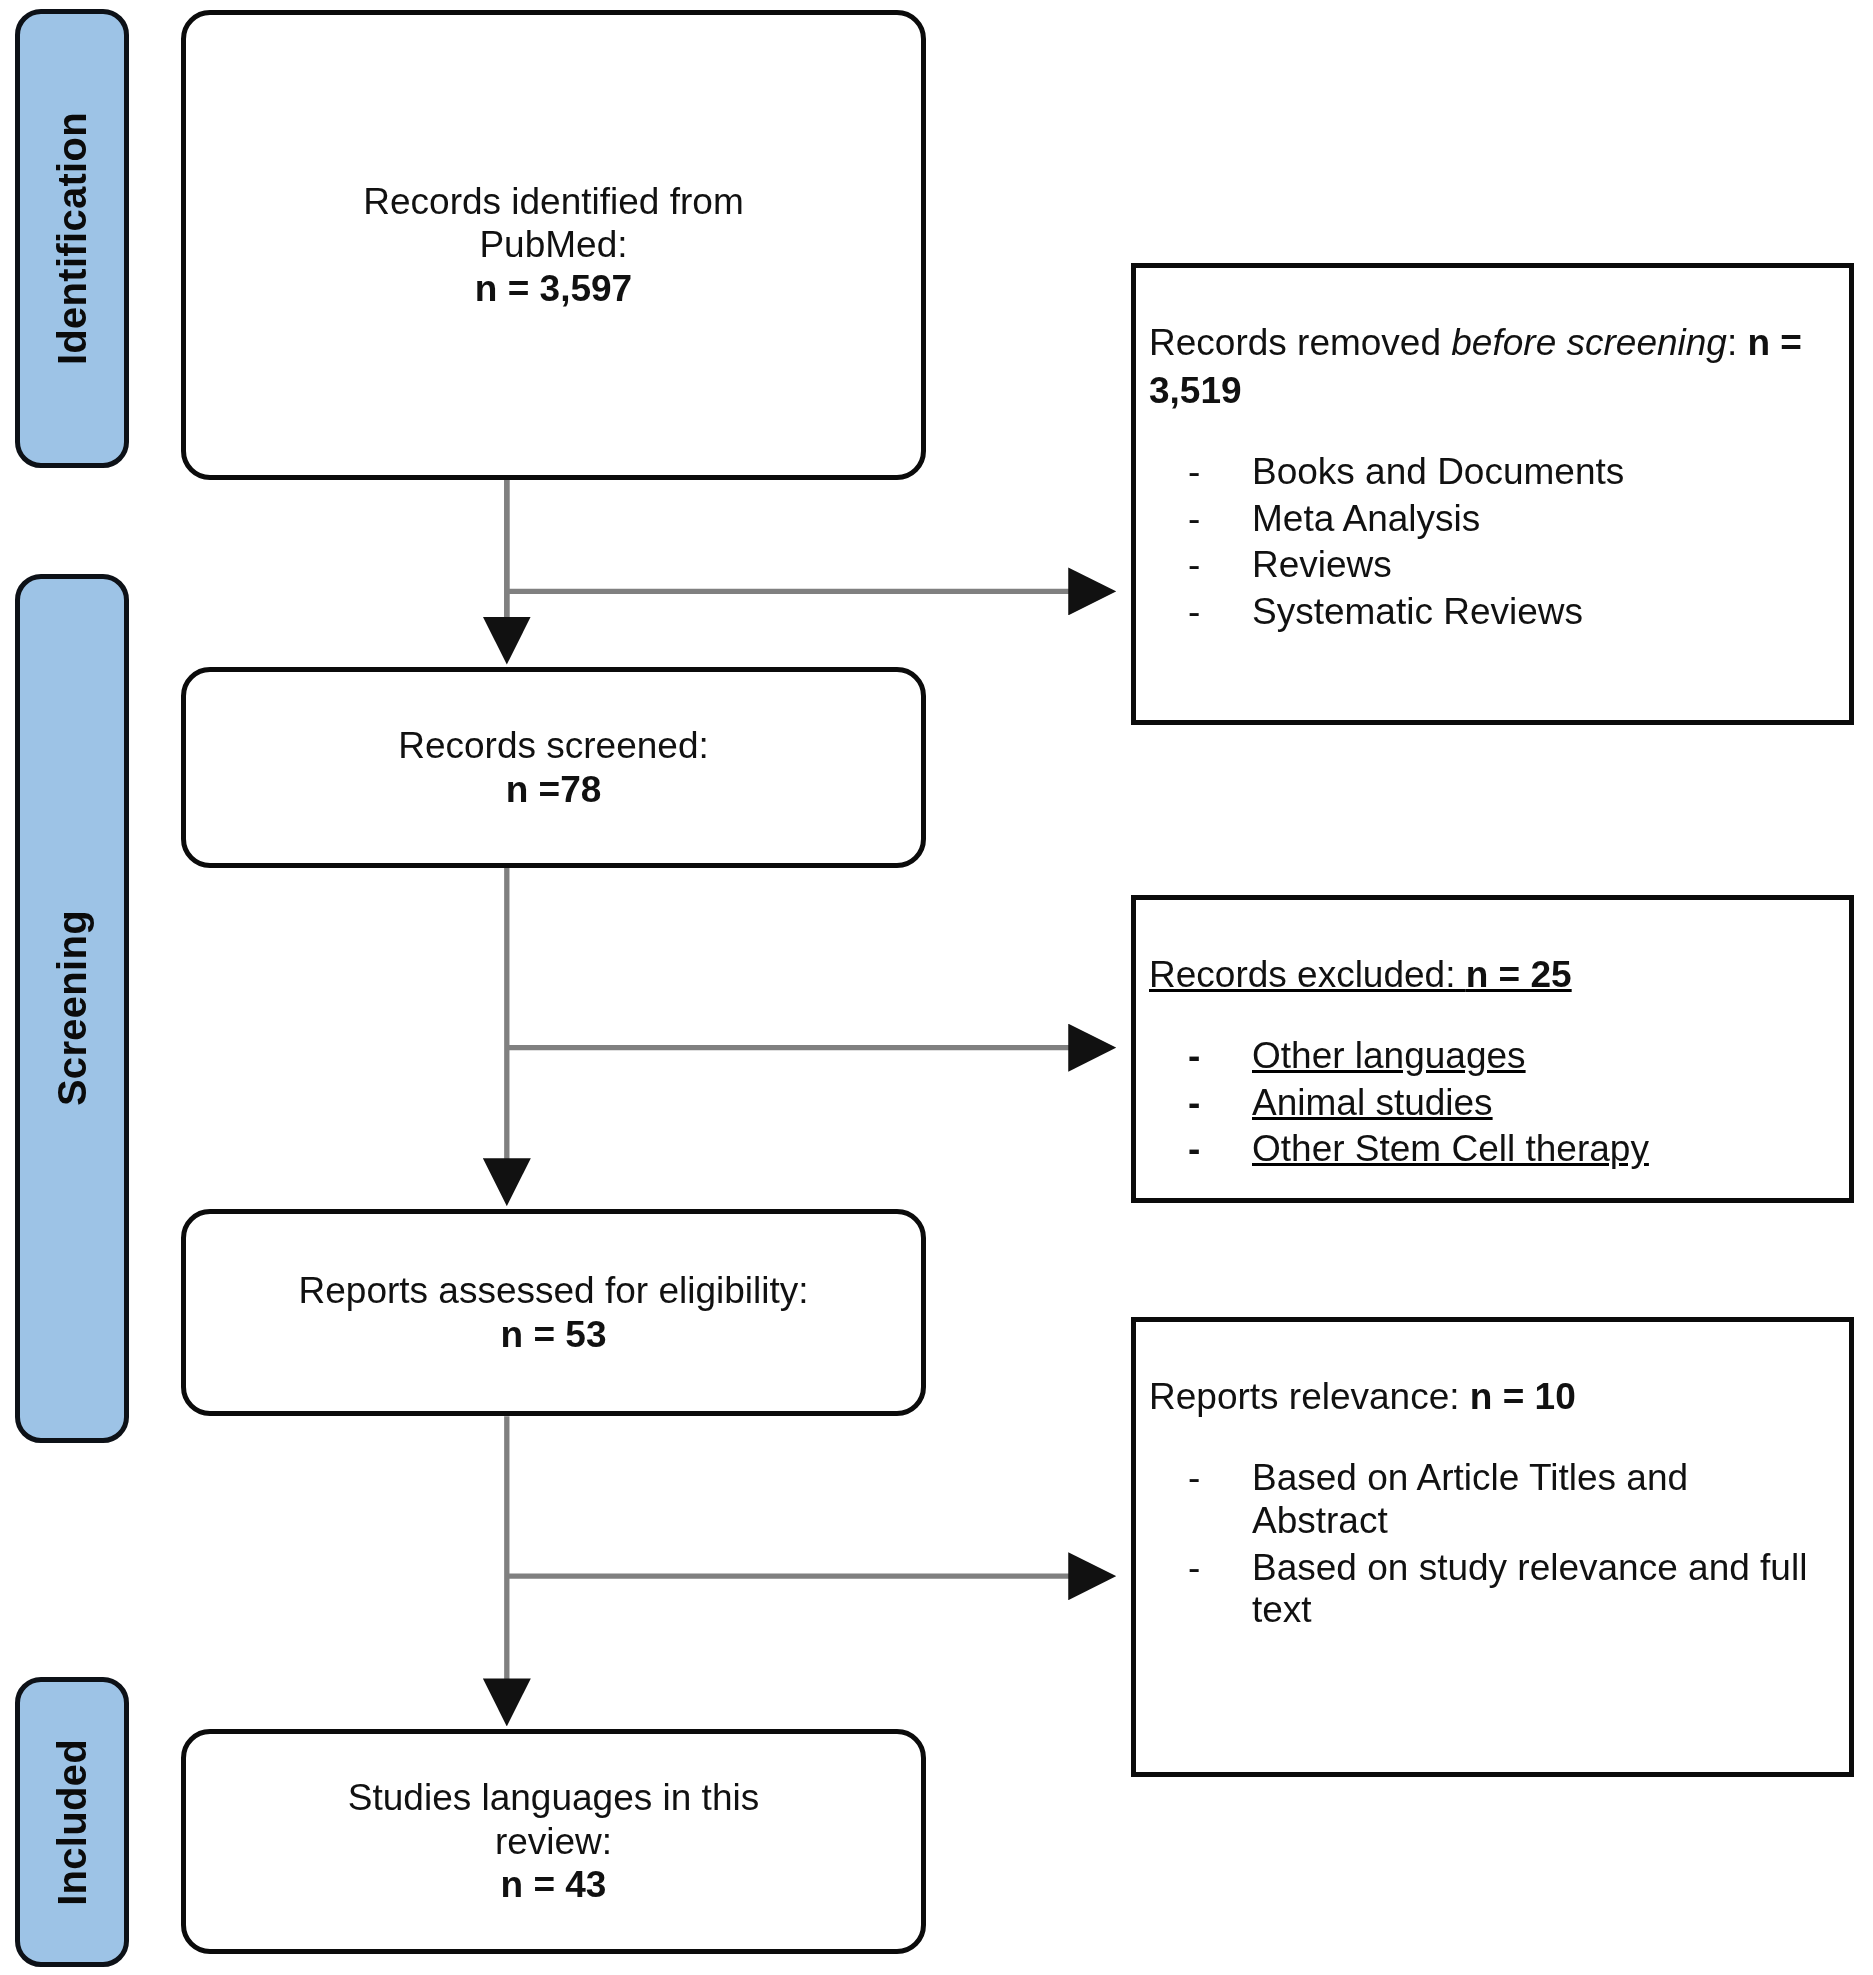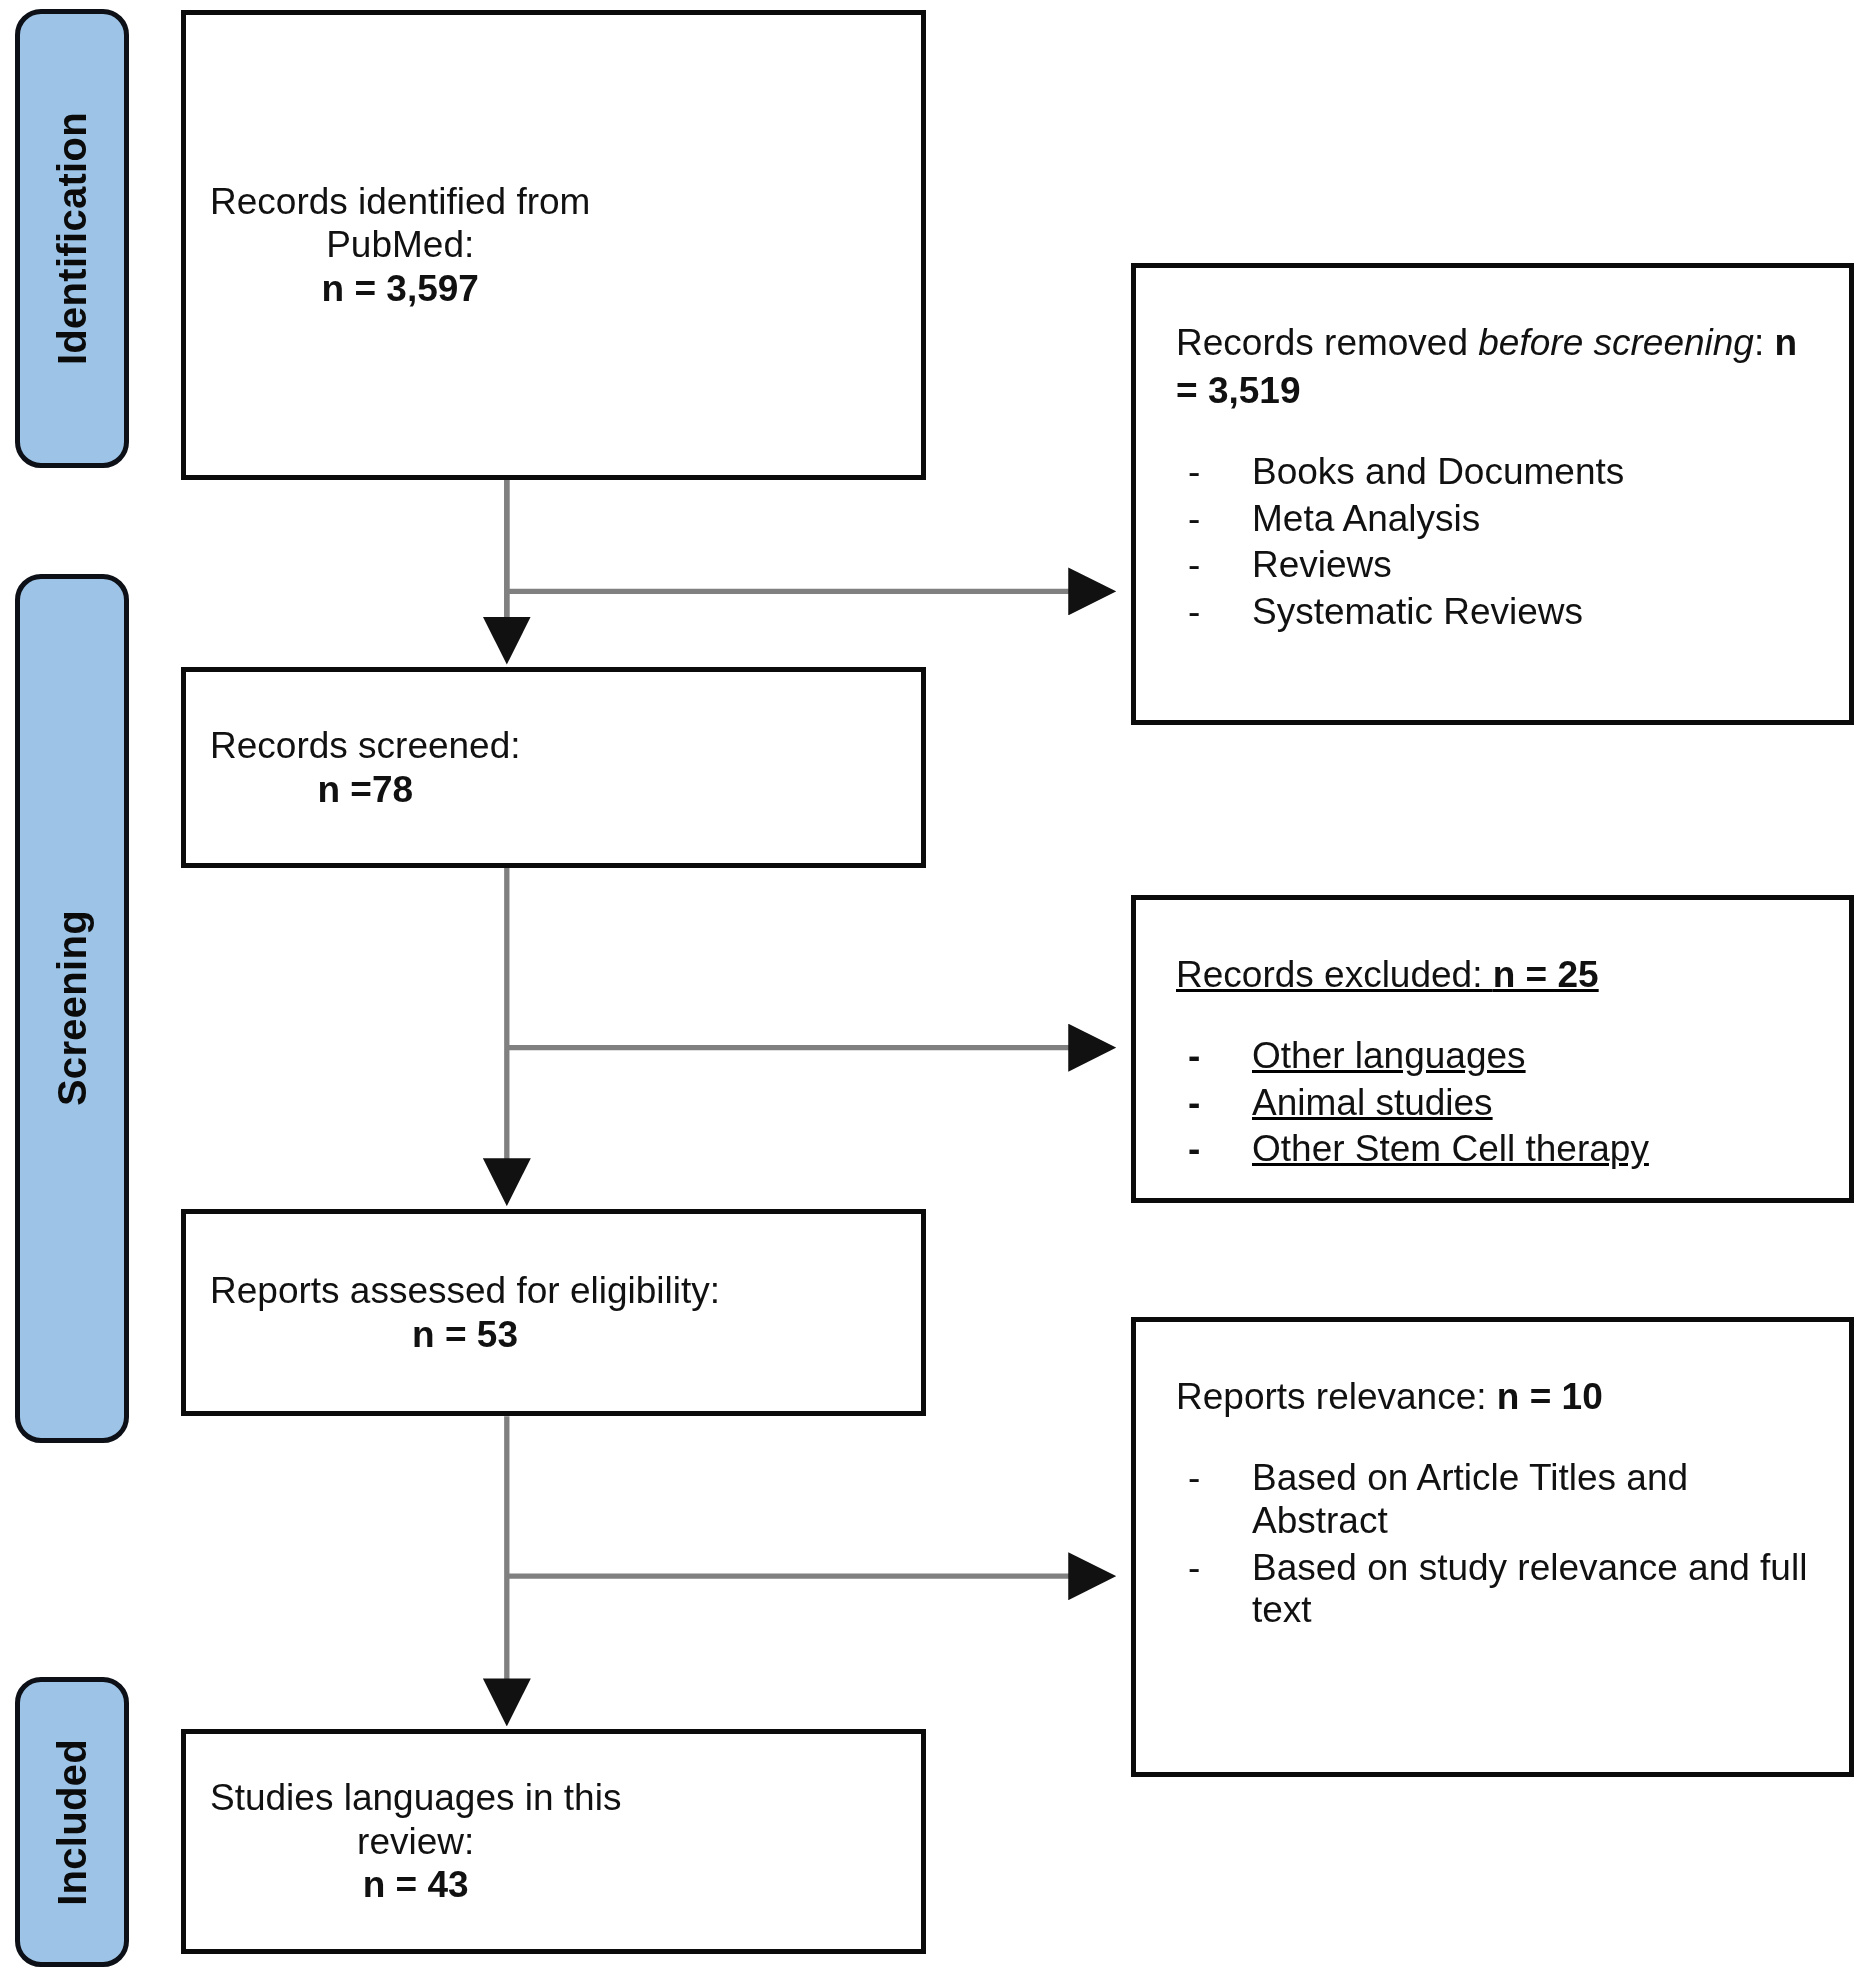--- a/index.html
+++ b/index.html
@@ -43,22 +43,23 @@
   .box {
     position: absolute;
     background: #ffffff;
     border: 5.3px solid #0b0b0b;
     box-sizing: border-box;
     display: flex;
     flex-direction: column;
     justify-content: center;
   }
   .box.center-box {
-    align-items: flex-start;
+    align-items: center;
     text-align: center;
+    border-radius: 29px;
   }
   .box-text {
     font-size: 37px;
     line-height: 1.18;
     color: #111111;
     padding: 0 24px;
   }
   .box-text .nline {
     font-weight: bold;
   }
@@ -68,21 +69,21 @@
 
   
   .box.excl-box {
     justify-content: flex-start;
     padding-top: 51px;
   }
   .excl-head {
     font-size: 37px;
     line-height: 1.3;
     color: #111111;
-    padding: 0 40px;
+    padding: 0 13px;
   }
   .excl-head .ital {
     font-style: italic;
   }
   .excl-head .bold-n {
     font-weight: bold;
   }
   .excl-list {
     list-style: none;
     margin: 36px 0 0 0;

